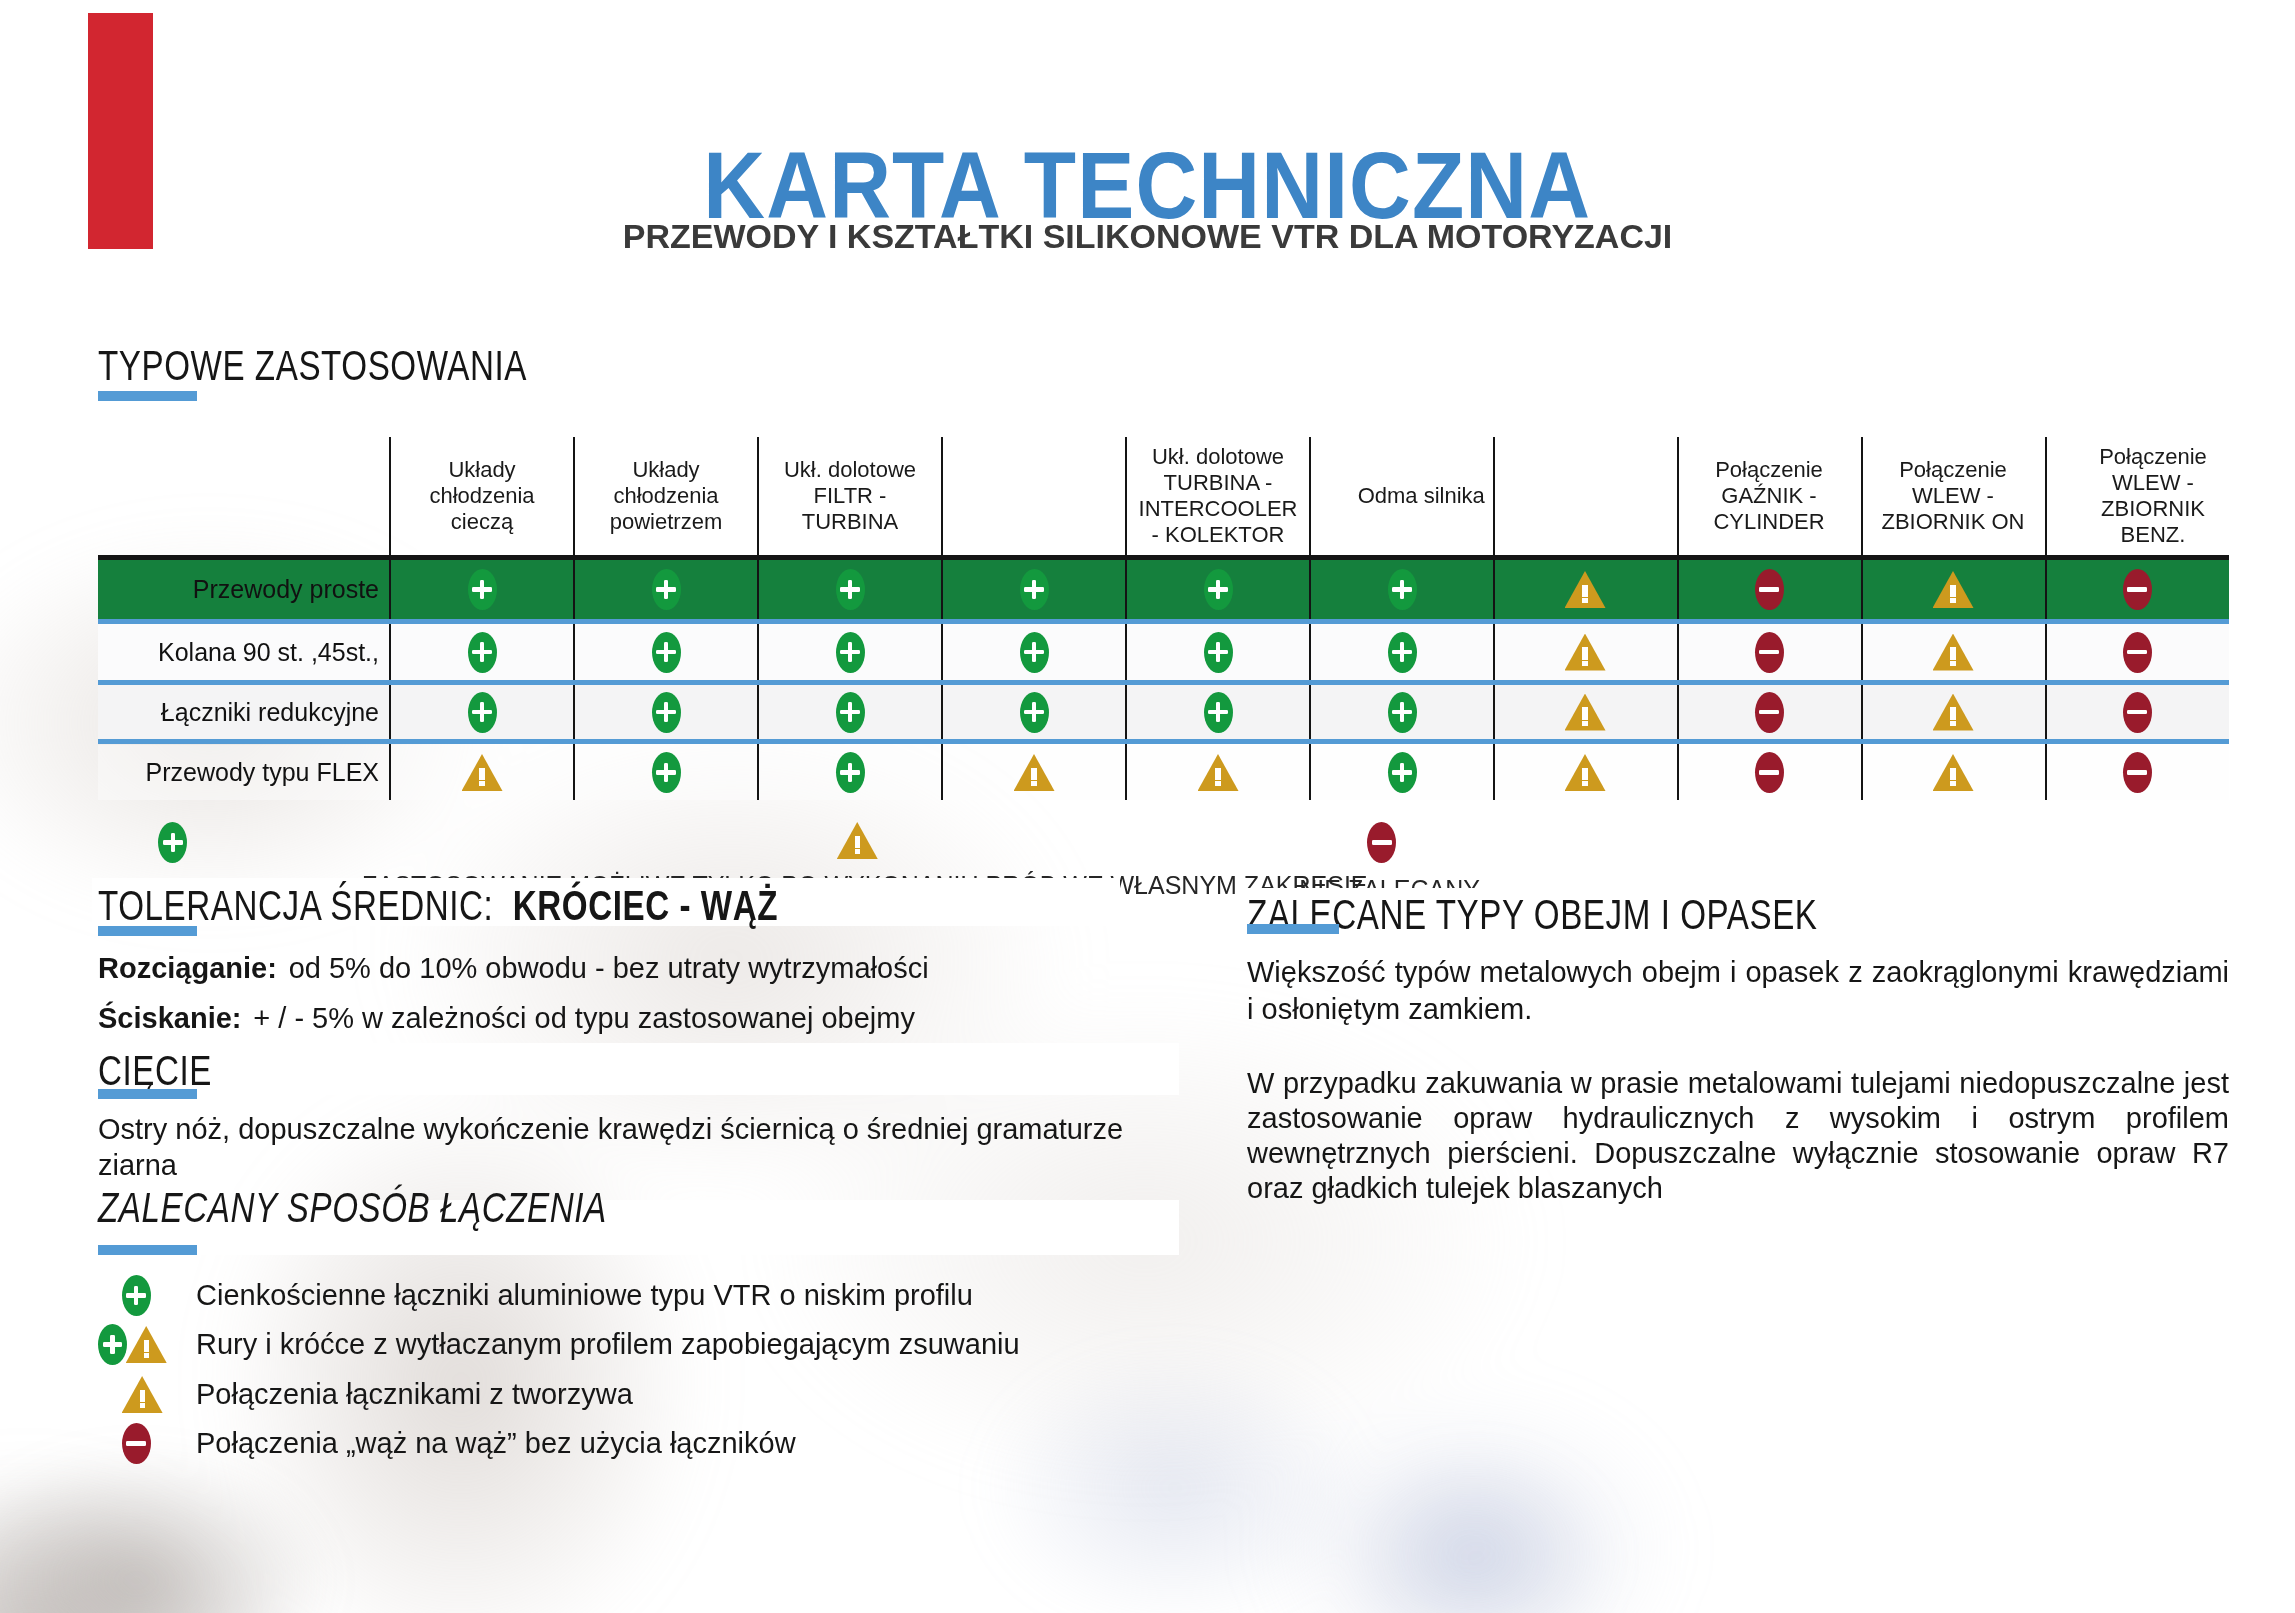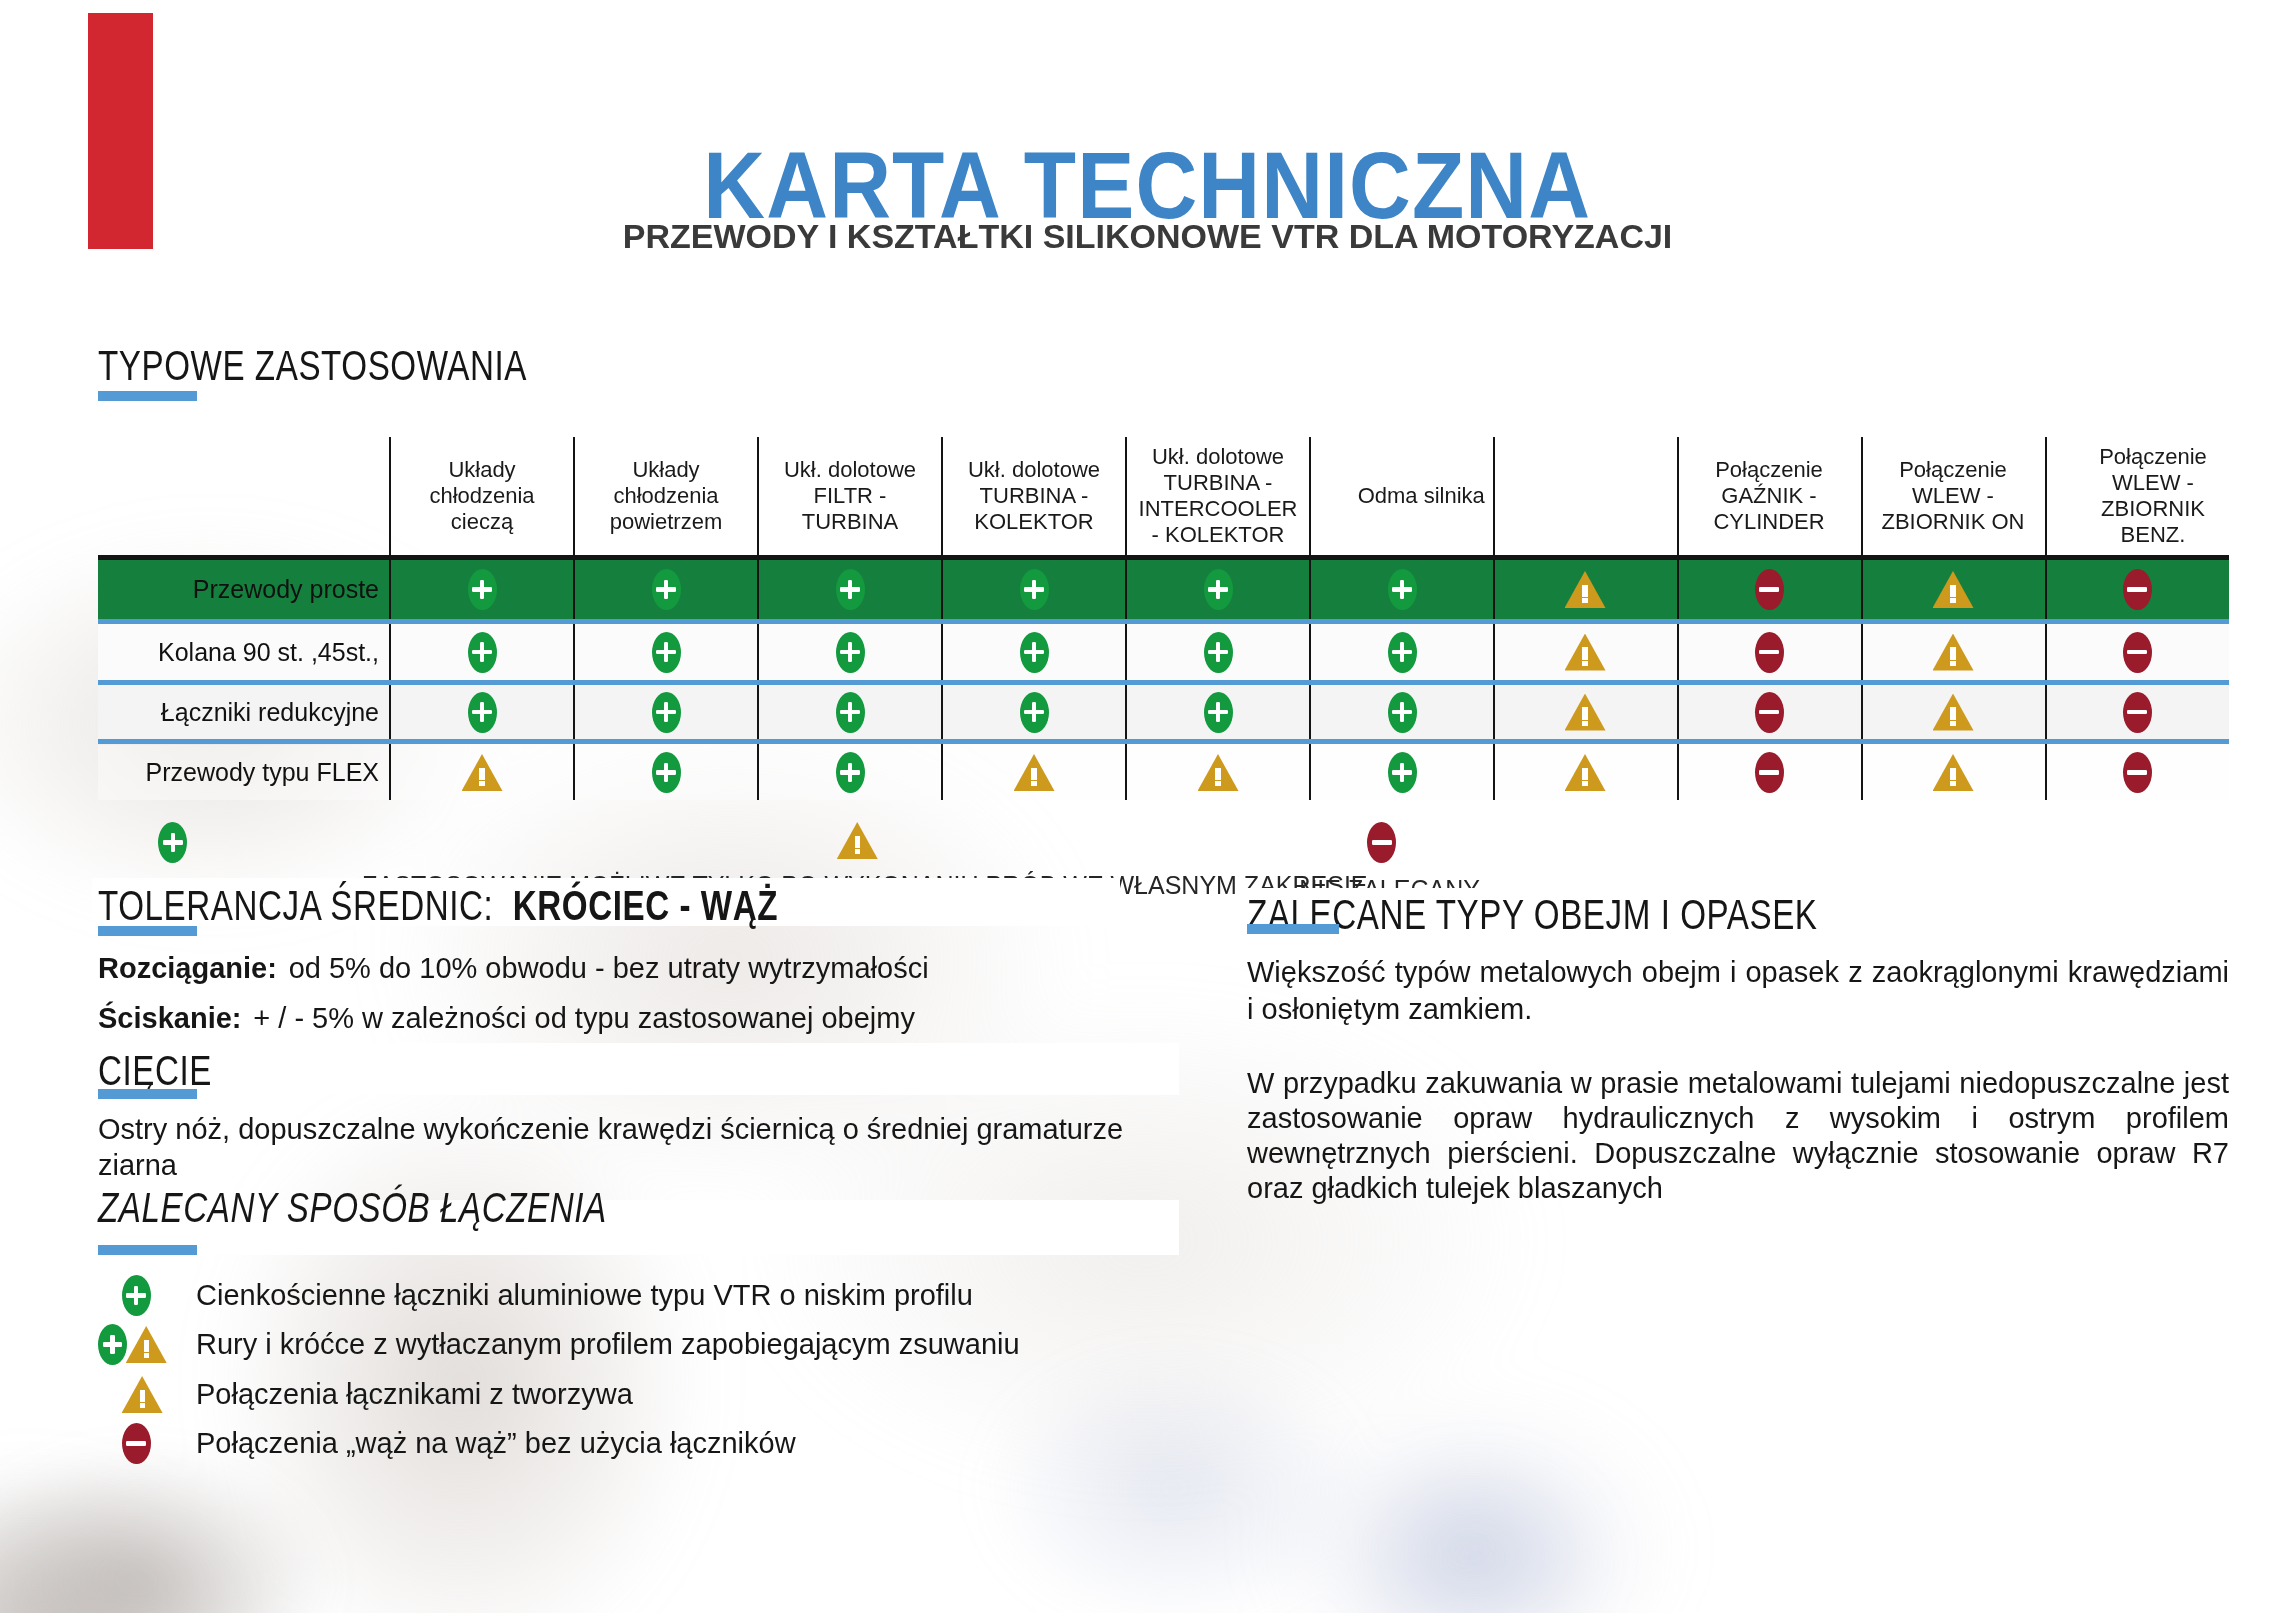--- a/index.html
+++ b/index.html
@@ -238,21 +238,20 @@
       <div class="vline" style="left: 1579px; top: 0px; width: 2px; height: 363px;"></div>
       <div class="vline" style="left: 1763px; top: 0px; width: 2px; height: 363px;"></div>
       <div class="vline" style="left: 1947px; top: 0px; width: 2px; height: 363px;"></div>
       <div class="thick" style="left: 0px; top: 118px; width: 100%; height: 5.2px;"></div>
       <div class="bsep" style="left: 0px; top: 182px; width: 100%; height: 5.2px;"></div>
       <div class="bsep" style="left: 0px; top: 243px; width: 100%; height: 5.2px;"></div>
       <div class="bsep" style="left: 0px; top: 302px; width: 100%; height: 5.2px;"></div>
       <div class="hcell" style="left: 292px; top: 0px; width: 184px; height: 118px;">Układy chłodzenia cieczą</div>
       <div class="hcell" style="left: 476px; top: 0px; width: 184px; height: 118px;">Układy chłodzenia powietrzem</div>
       <div class="hcell" style="left: 660px; top: 0px; width: 184px; height: 118px;">Ukł. dolotowe FILTR - TURBINA</div>
-      <div class="hcell" style="left: 844px; top: 0px; width: 184px; height: 118px;">Ukł. dolotowe TURBINA - KOLEKTOR</div>
       <div class="hcell" style="left: 1028px; top: 0px; width: 184px; height: 118px;">Ukł. dolotowe TURBINA - INTERCOOLER - KOLEKTOR</div>
       <div class="hcell" style="left: 1212px; top: 0px; width: 200px; height: 118px; padding-left: 29px;">Odma silnika</div>
       <div class="hcell" style="left: 1579px; top: 0px; width: 184px; height: 118px;">Połączenie GAŹNIK - CYLINDER</div>
       <div class="hcell" style="left: 1763px; top: 0px; width: 184px; height: 118px;">Połączenie WLEW - ZBIORNIK ON</div>
       <div class="hcell" style="left: 1947px; top: 0px; width: 184px; height: 118px; margin-left: 16px;">Połączenie WLEW - ZBIORNIK BENZ.</div>
     </div>
   <div id="legend">
       <div class="lg-item" style="left: 1.3px;">
         <span class="ic ic-plus"></span>
         <span class="lg-text">- ZALECANE</span>

